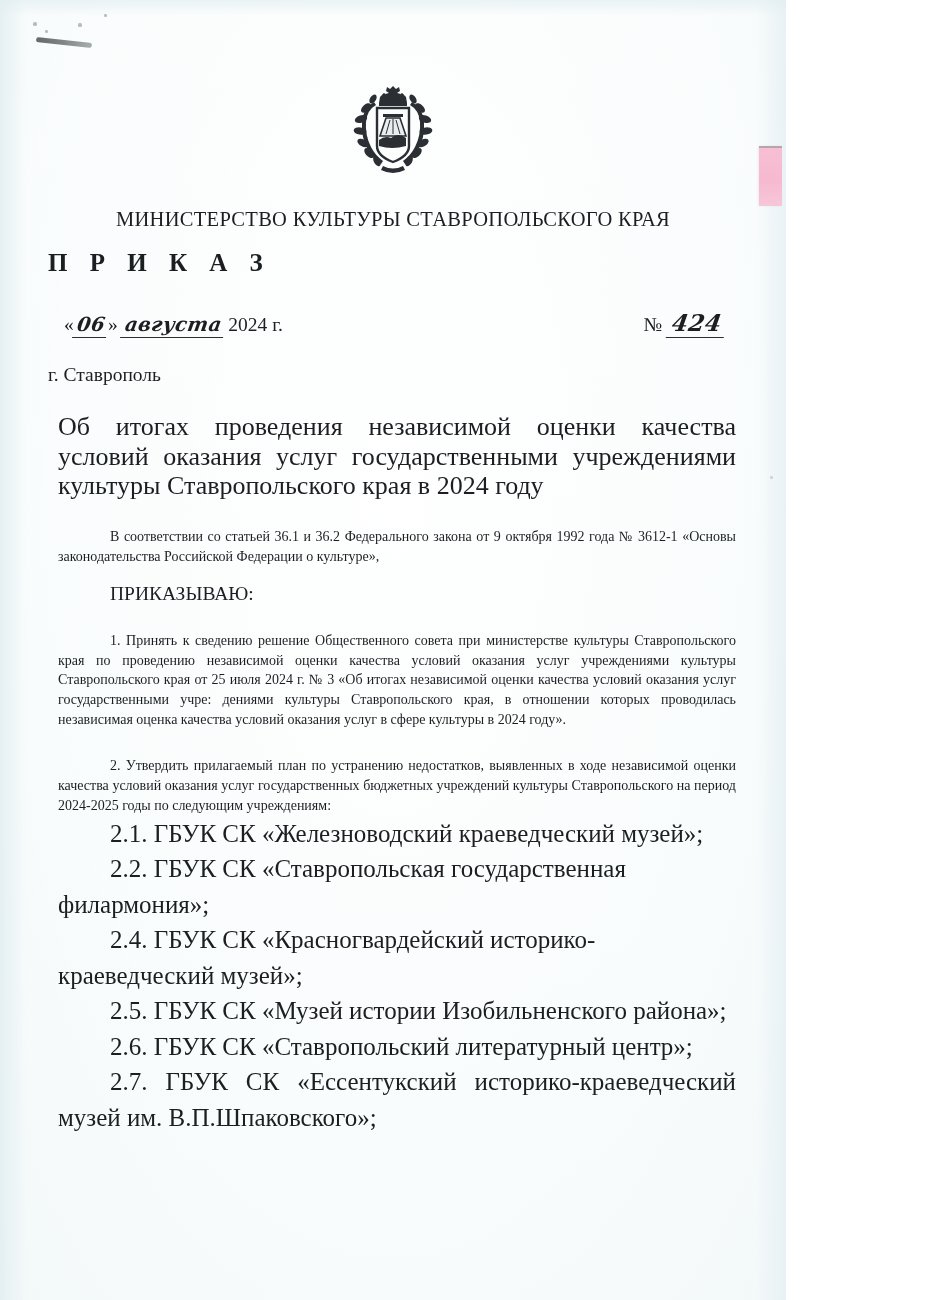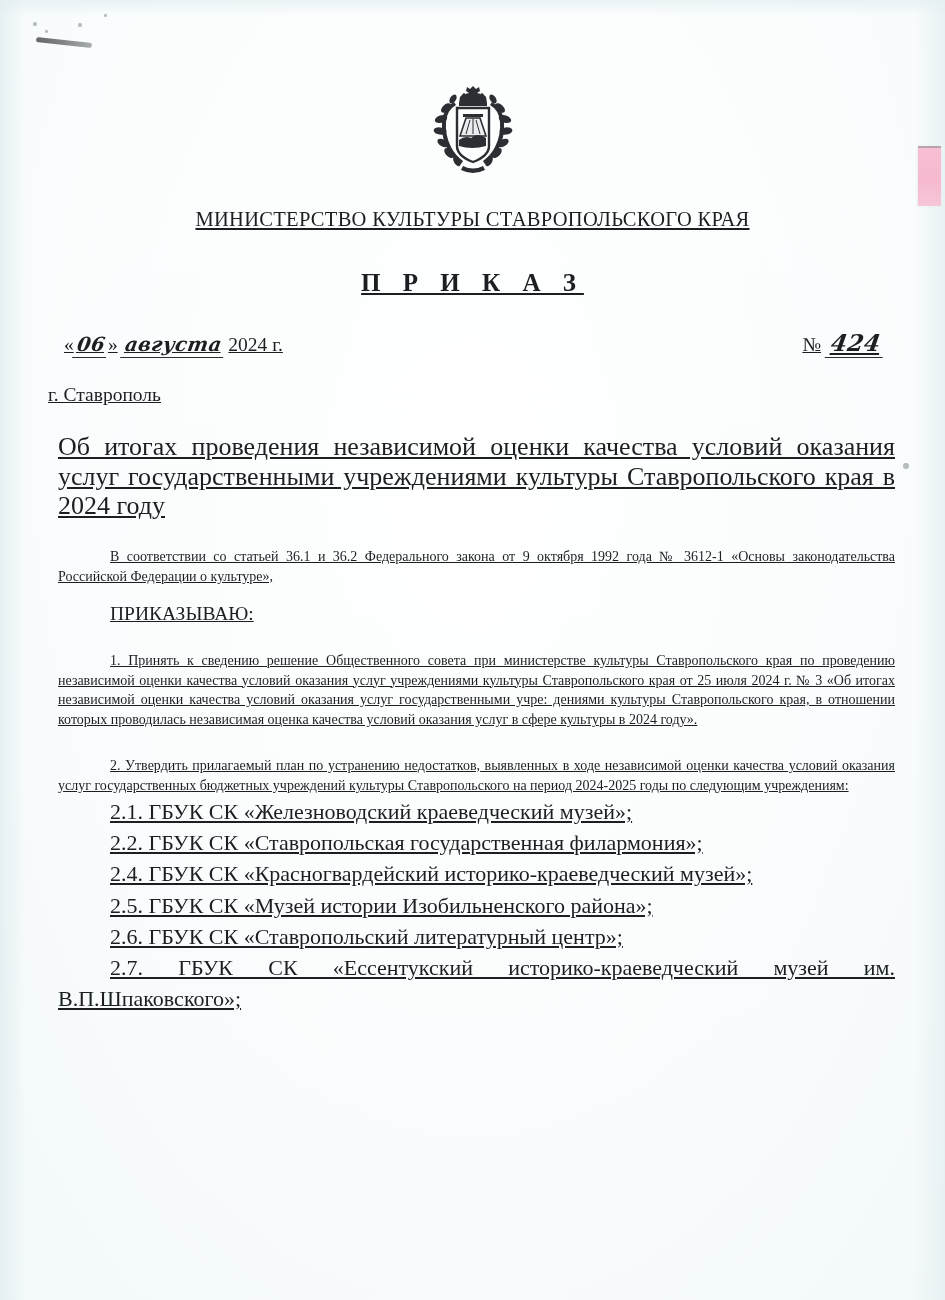--- a/index.html
+++ b/index.html
@@ -6,27 +6,26 @@
   html, body {
     margin: 0;
     padding: 0;
     background: #ffffff;
   }
   body {
     font-family: "Liberation Serif", "DejaVu Serif", serif;
   }
   .page {
     position: relative;
-    width: 945px;
+    width: 786px;
     height: 1300px;
     overflow: hidden;
     background:
       linear-gradient(180deg,#fdfefe 0%, #fbfdfd 45%, #f9fcfc 100%);
     color: #1b1f22;
-    text-decoration: underline;
   }
   
   .paper-tint {
     position: absolute;
     inset: 0;
     background:
       radial-gradient(ellipse at 50% 38%, rgba(255,255,255,0.9) 0%, rgba(247,251,252,0.35) 62%, rgba(238,245,247,0.55) 100%);
     pointer-events: none;
   }
   .paper-left-shadow {
@@ -100,22 +99,21 @@
   .ministry {
     margin-top: 24px;
     text-align: center;
     font-size: 20.5px;
     letter-spacing: .3px;
     color: #1b1f22;
     white-space: nowrap;
   }
 
   .prikaz {
-    margin-top: 38px;
-    text-align: center;
+    margin-top: 18px;
     font-size: 25px;
     font-weight: bold;
     letter-spacing: 8px;
   }
 
   .datebar {
     margin-top: 32px;
     display: flex;
     align-items: flex-end;
     justify-content: space-between;
@@ -163,21 +161,21 @@
   }
 
   .order-word {
     margin-top: 16px;
     font-size: 19.5px;
     padding-left: 62px;
   }
 
   .sublist {
     margin-top: 0;
-    font-size: 22px;
+    font-size: 25px;
     line-height: 1.42;
     padding: 0 2px 0 10px;
   }
   .sublist .item {
     text-indent: 52px;
     text-align: justify;
     text-justify: inter-word;
   }
   .sublist .item.nojust { text-align: left; }
 </style>

